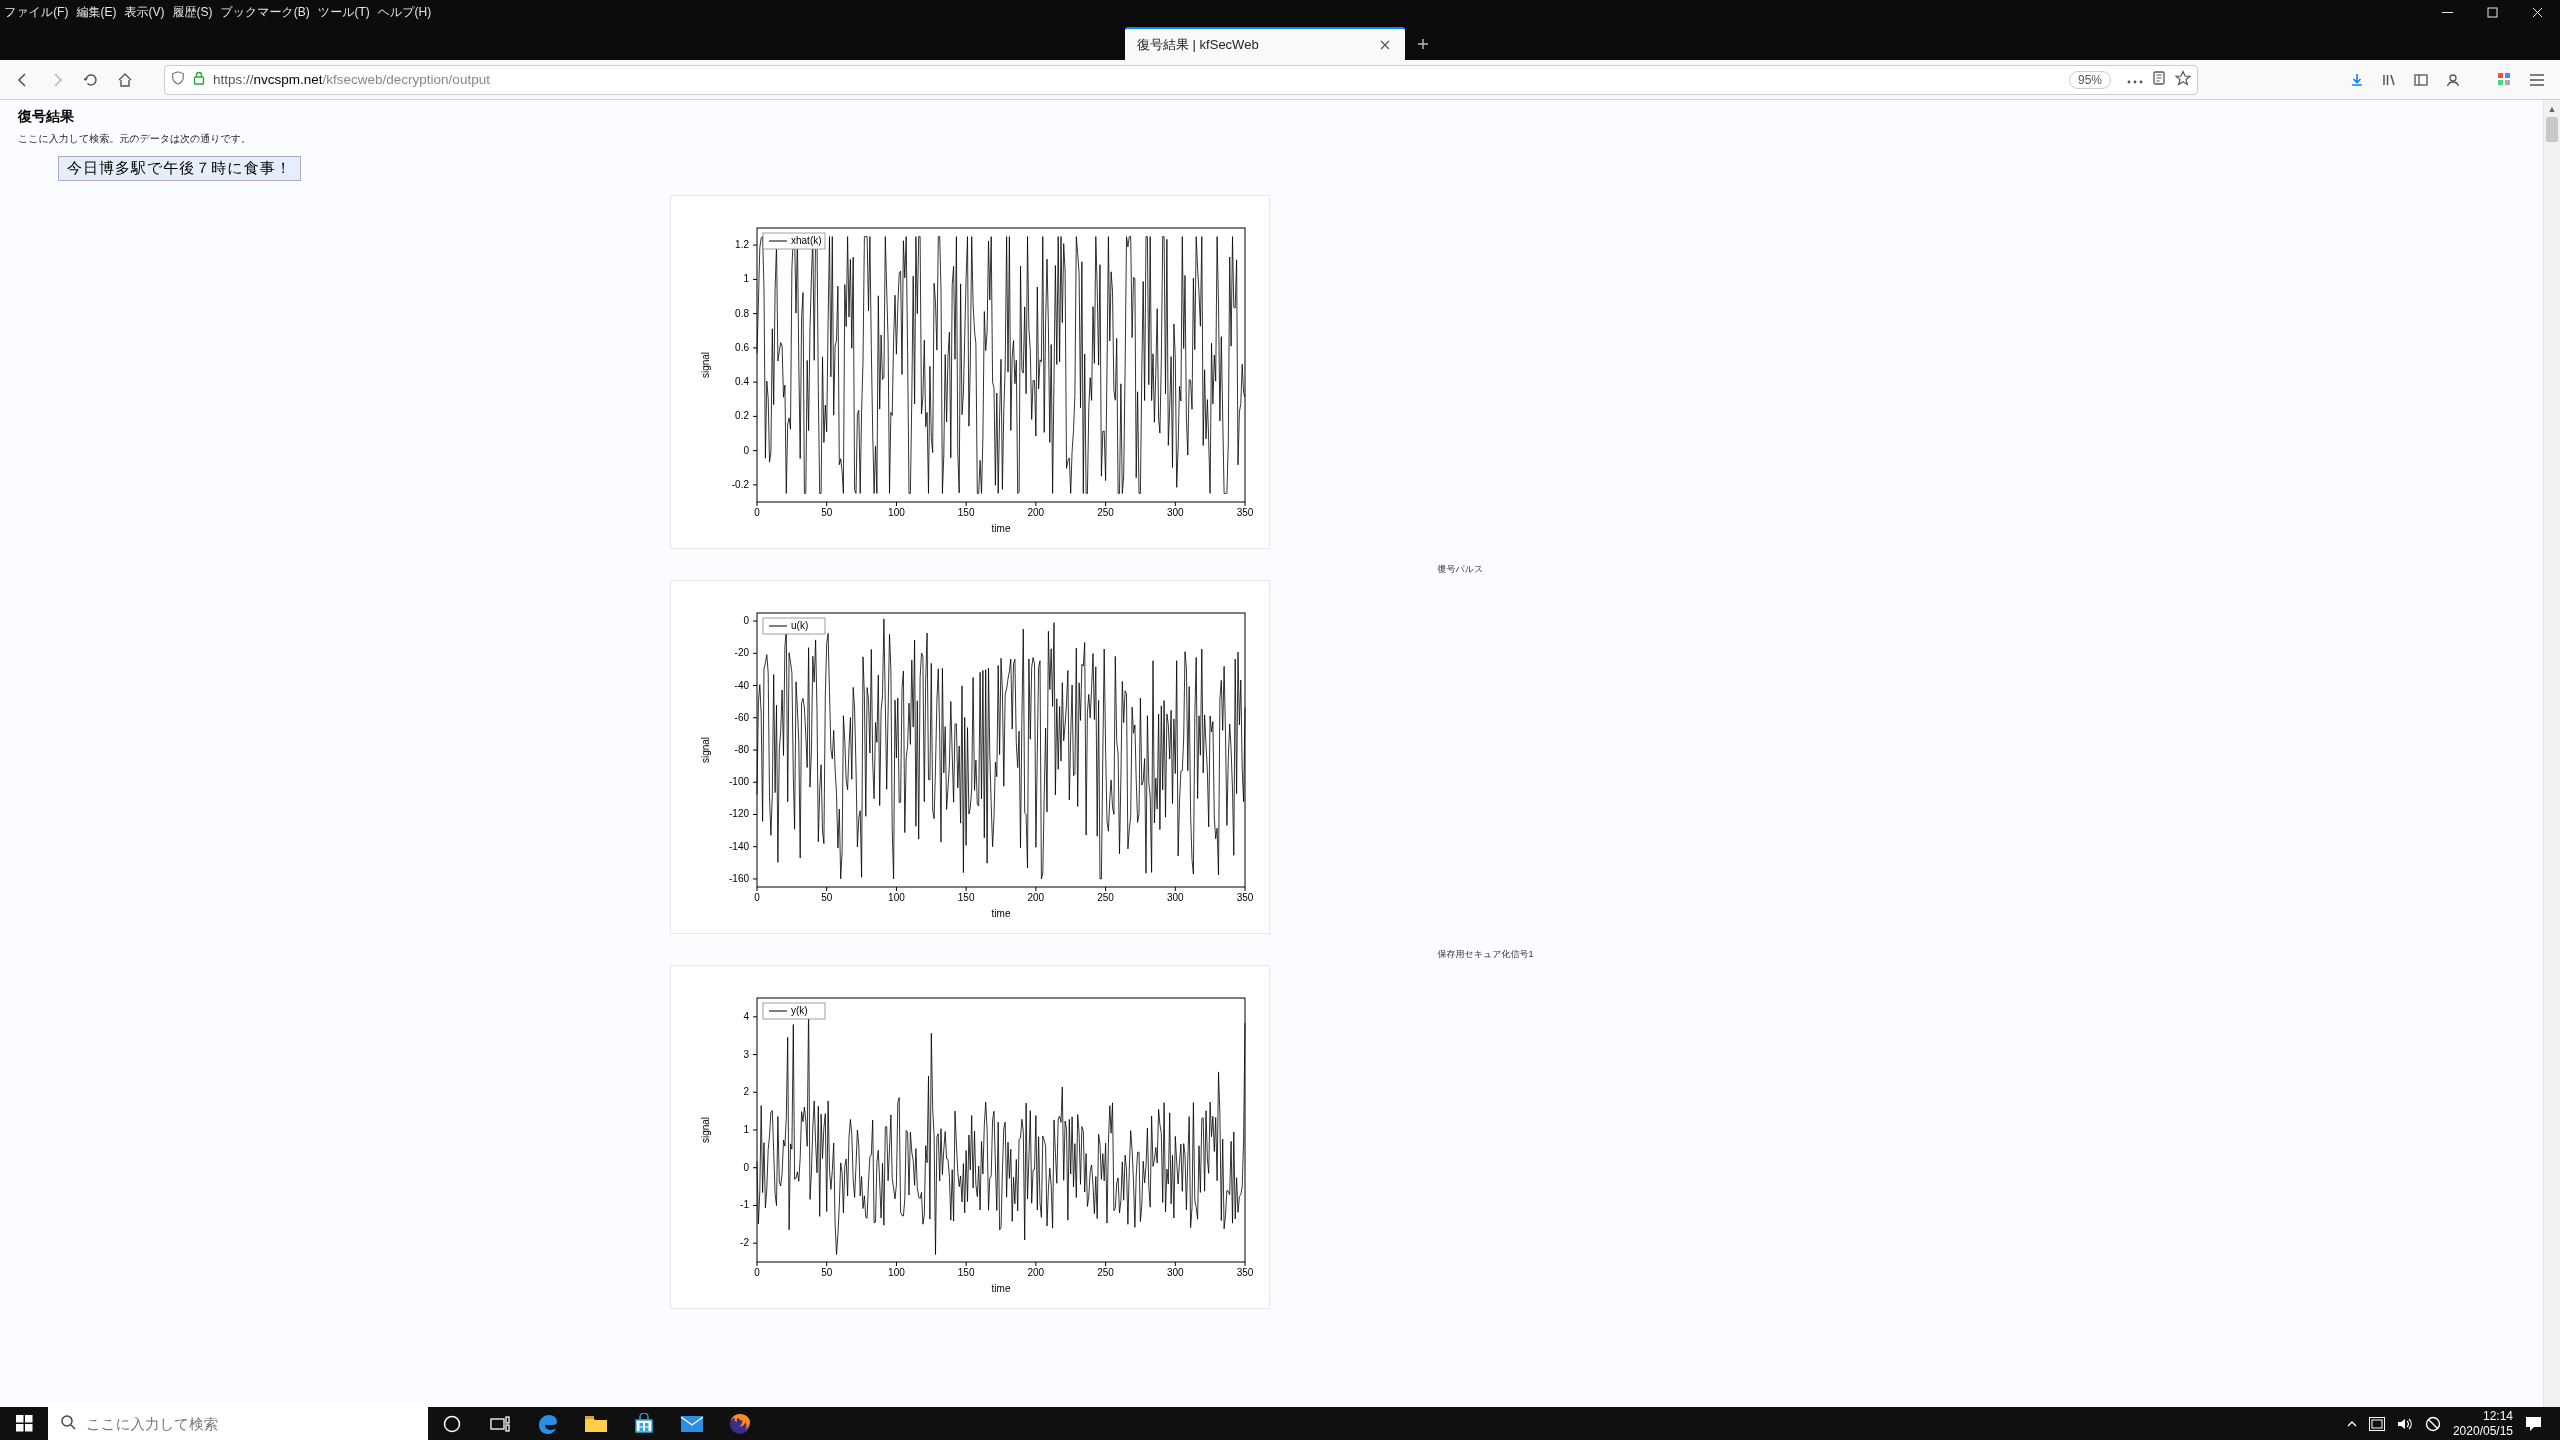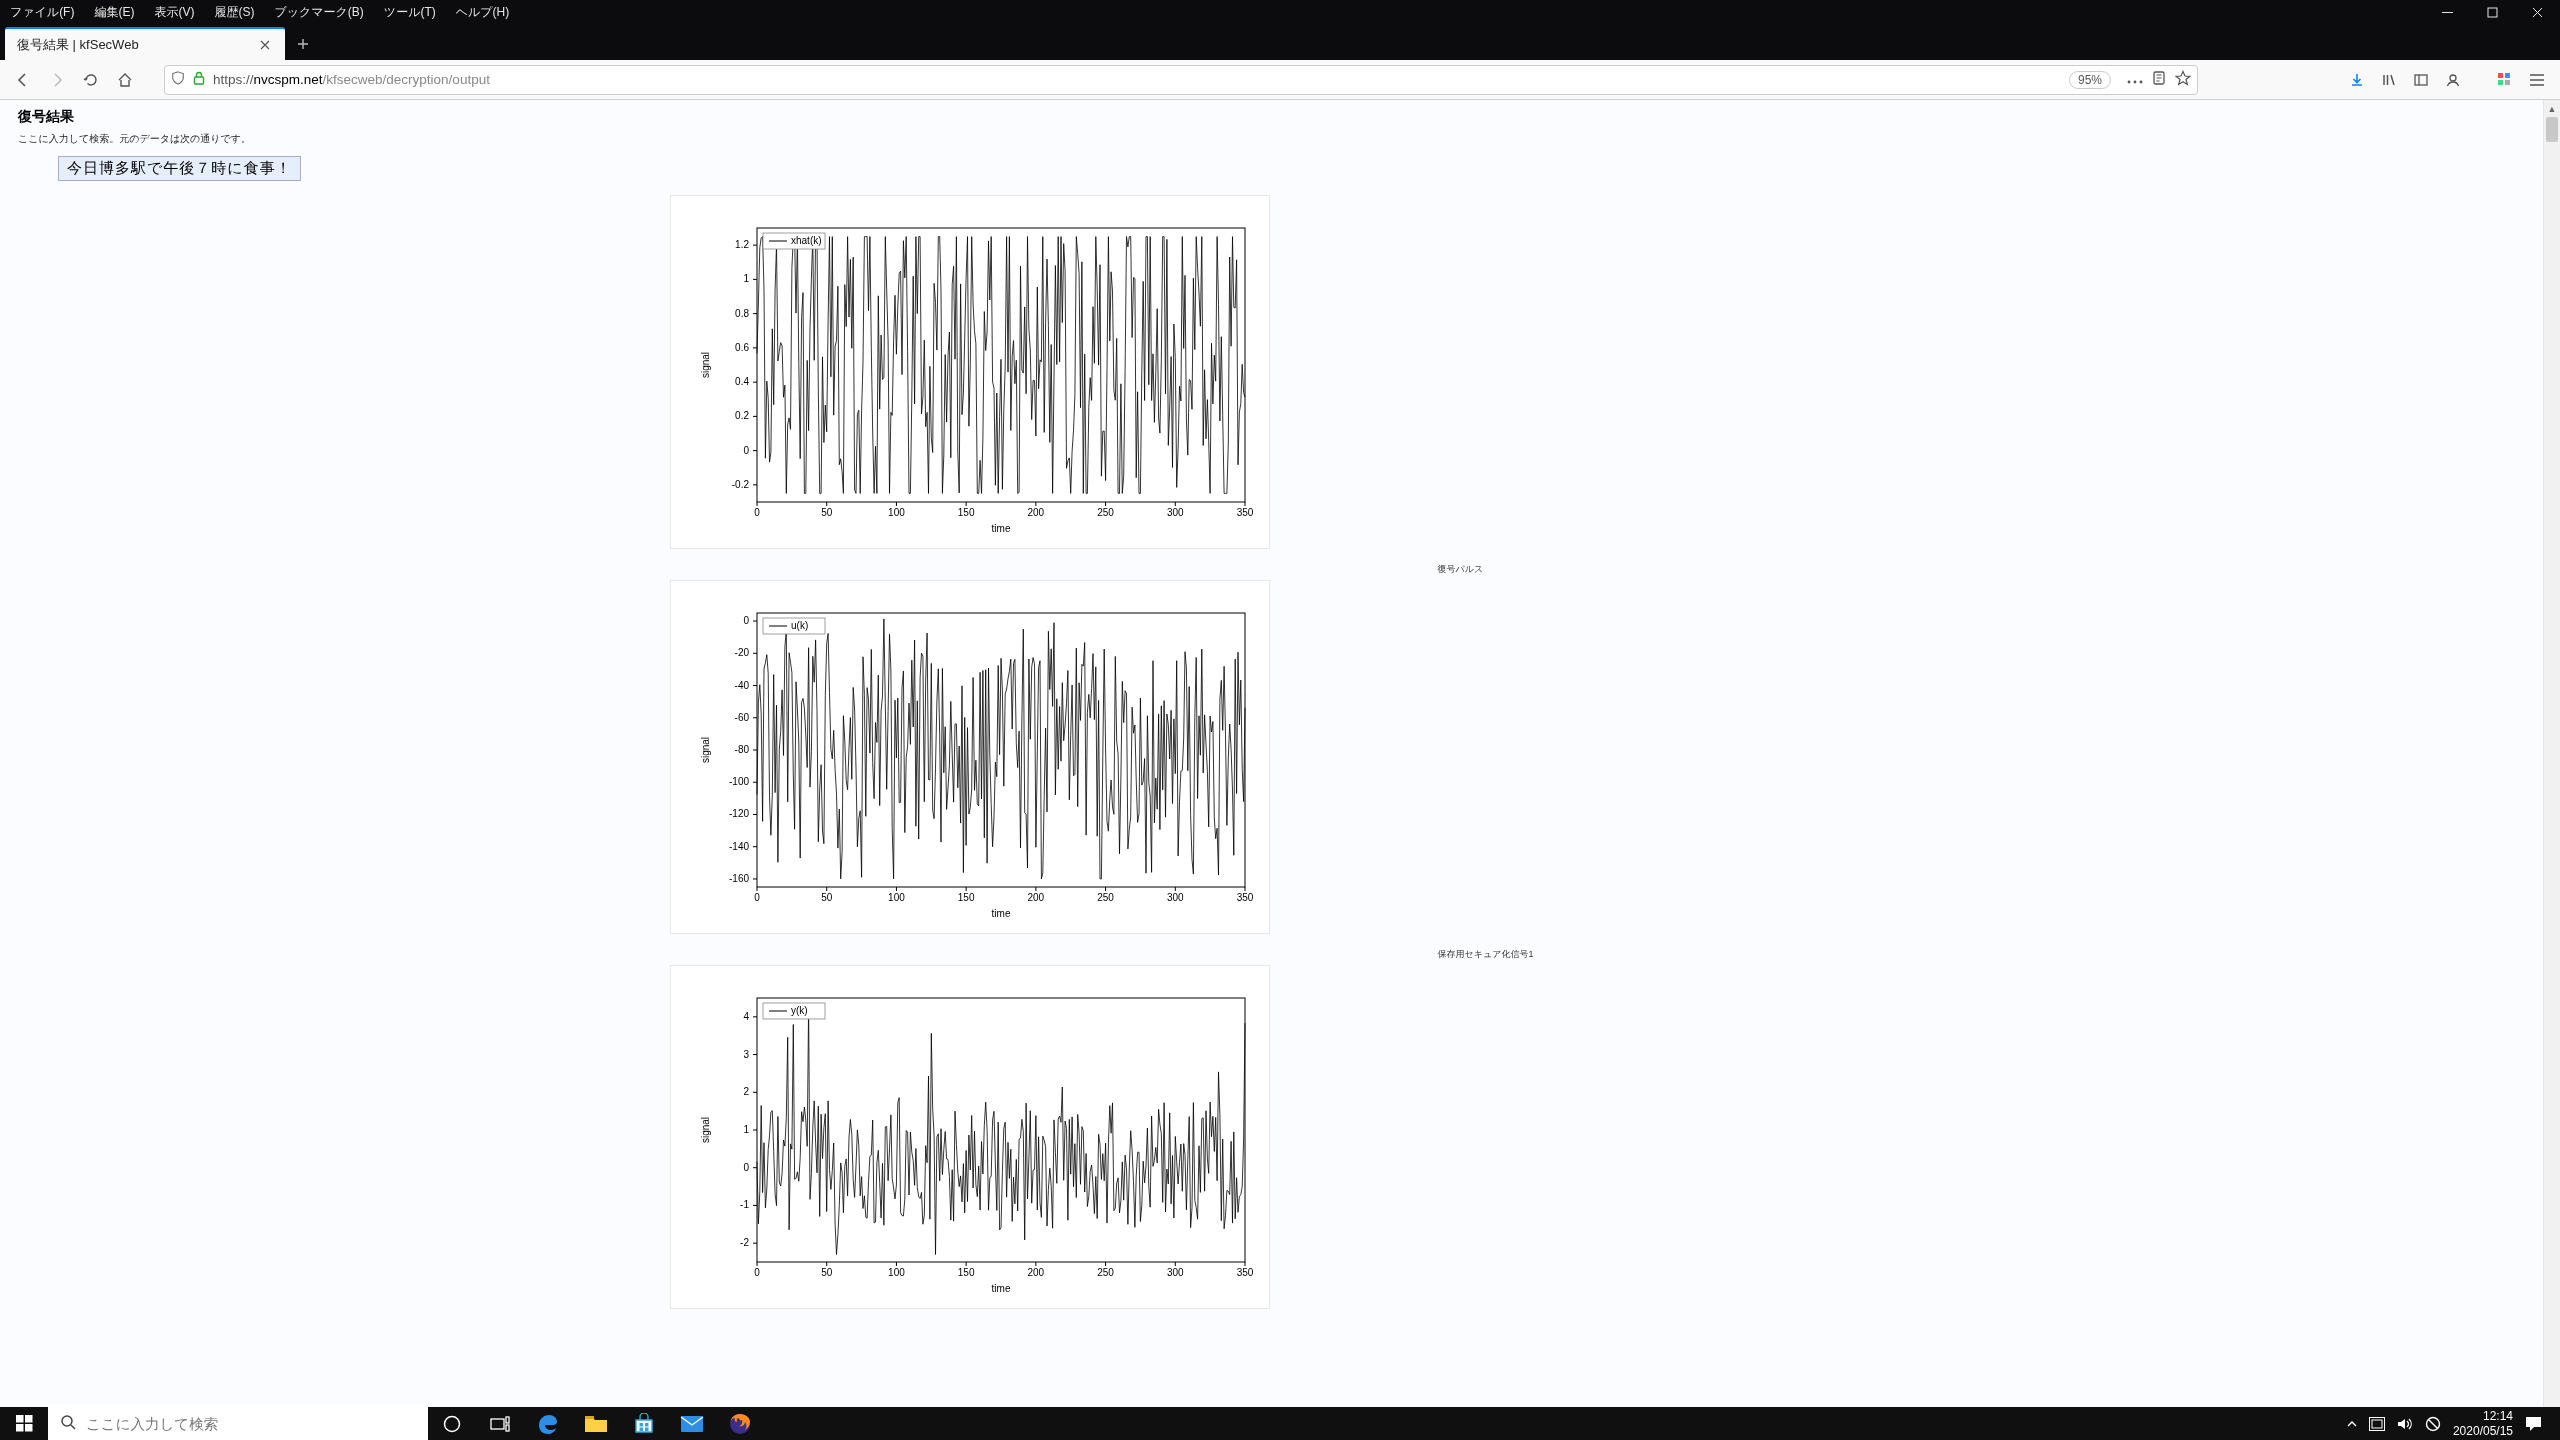--- a/index.html
+++ b/index.html
@@ -1,25 +1,25 @@
 <!DOCTYPE html>
 <html><head>
 <meta charset="utf-8">
 <style>
   * { margin: 0; padding: 0; box-sizing: border-box; }
   html, body { width: 100%; height: 100%; font-family: "Meiryo", "Yu Gothic", sans-serif; overflow: hidden; }
   body { display: flex; flex-direction: column; background: #fff; }
 
   
   .titlebar { background:#0c0c0f; height:25px; display:flex; align-items:center; color:#e6e6e6; font-size:12px; }
-  .menu-item { padding:2px 10px; cursor:default; }
+  .menu-item { padding:2px 4px; cursor:default; }
   .win-controls { margin-left:auto; display:flex; }
   .win-btn { width:45px; height:25px; display:flex; align-items:center; justify-content:center; }
 
-  .tabbar { background:#0c0c0f; height:35px; display:flex; align-items:flex-end; padding-left:5px; }
+  .tabbar { background:#0c0c0f; height:35px; display:flex; align-items:flex-end; padding-left:5px;justify-content:center; }
   .tab { background:#f9f9fa; width:280px; height:33px; border-top-left-radius:3px; border-top-right-radius:3px;
          display:flex; align-items:center; padding:0 12px; font-size:13px; color:#222; border-top:2px solid #0a84ff; }
   .tab .tab-title { flex:1; white-space:nowrap; overflow:hidden; text-overflow:ellipsis; }
   .tab .close { width:16px; height:16px; display:flex; align-items:center; justify-content:center; color:#555; }
   .new-tab { width:35px; height:33px; display:flex; align-items:center; justify-content:center; color:#bbb; }
 
   .toolbar { background:#f9f9fa; height:40px; display:flex; align-items:center; padding:0 8px; gap:4px; border-bottom:1px solid #d0d0d0; }
   .tool-btn { width:30px; height:30px; display:flex; align-items:center; justify-content:center; color:#555; border-radius:4px; }
   .tool-btn.disabled { color:#bbb; }
   .urlbar { flex:1; height:30px; margin:0 140px 0 20px; background:#fff; border:1px solid #ccc; border-radius:4px;

